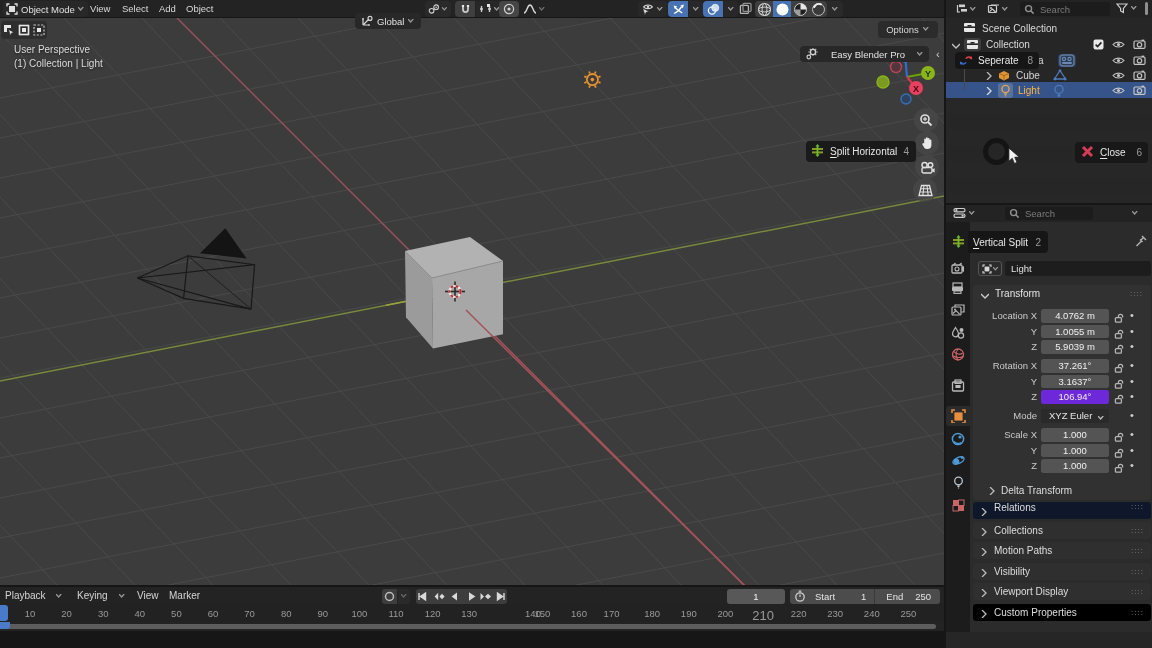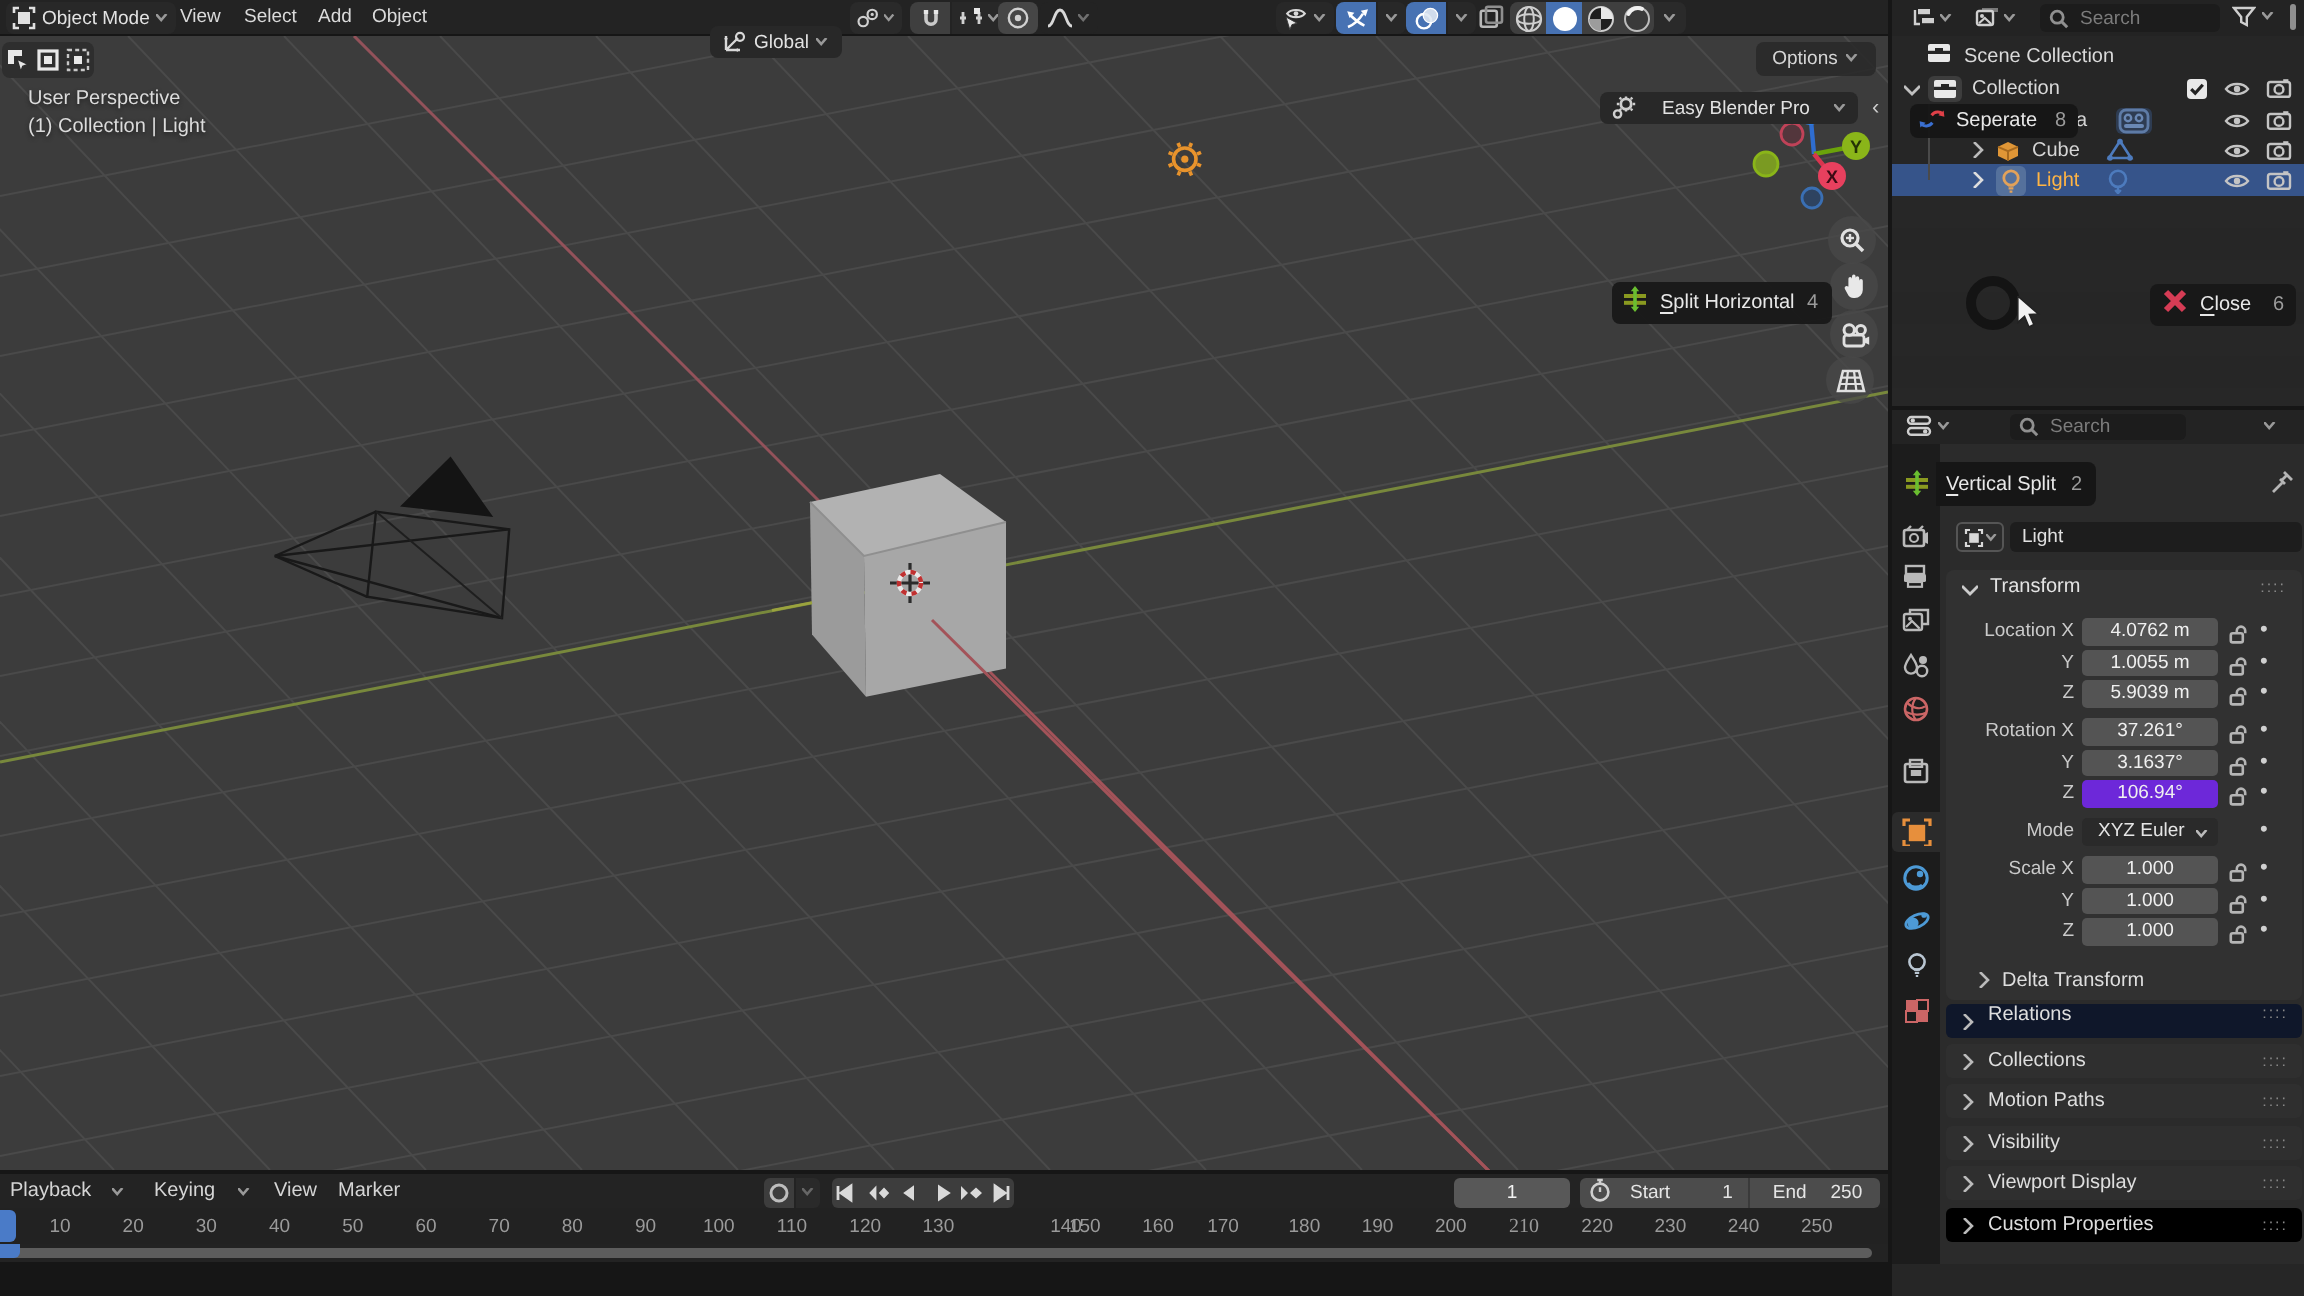--- a/index.html
+++ b/index.html
@@ -892,21 +892,21 @@
 <span class="abs" style="left:384.0px;top:4px;width:24px;text-align:center;color:#9a9a9a;font-size:9.5px;">110</span>
 <span class="abs" style="left:420.6px;top:4px;width:24px;text-align:center;color:#9a9a9a;font-size:9.5px;">120</span>
 <span class="abs" style="left:457.20000000000005px;top:4px;width:24px;text-align:center;color:#9a9a9a;font-size:9.5px;">130</span>
 <span class="abs" style="left:521px;top:4px;width:24px;text-align:center;color:#9a9a9a;font-size:9.5px;">140</span>
 <span class="abs" style="left:530.4px;top:4px;width:24px;text-align:center;color:#9a9a9a;font-size:9.5px;">150</span>
 <span class="abs" style="left:567.0px;top:4px;width:24px;text-align:center;color:#9a9a9a;font-size:9.5px;">160</span>
 <span class="abs" style="left:603.6px;top:4px;width:24px;color:#9a9a9a;font-size:9.5px;">170</span>
 <span class="abs" style="left:640.2px;top:4px;width:24px;text-align:center;color:#9a9a9a;font-size:9.5px;">180</span>
 <span class="abs" style="left:676.8000000000001px;top:4px;width:24px;text-align:center;color:#9a9a9a;font-size:9.5px;">190</span>
 <span class="abs" style="left:713.4px;top:4px;width:24px;text-align:center;color:#9a9a9a;font-size:9.5px;">200</span>
-<span class="abs" style="left:750.0px;top:4px;width:24px;text-align:center;color:#9a9a9a;font-size:10px;font-family:Liberation Serif, serif;">210</span>
+<span class="abs" style="left:750.0px;top:4px;width:24px;text-align:right;color:#9a9a9a;font-size:13px;">210</span>
 <span class="abs" style="left:786.6px;top:4px;width:24px;text-align:center;color:#9a9a9a;font-size:9.5px;">220</span>
 <span class="abs" style="left:823.2px;top:4px;width:24px;text-align:center;color:#9a9a9a;font-size:9.5px;">230</span>
 <span class="abs" style="left:859.8000000000001px;top:4px;width:24px;text-align:center;color:#9a9a9a;font-size:9.5px;">240</span>
 <span class="abs" style="left:896.4000000000001px;top:4px;width:24px;text-align:center;color:#9a9a9a;font-size:9.5px;">250</span>
 <span class="abs" style="left:-4px;top:1px;width:12px;height:16px;background:#4a7bc8;border-radius:3px;"></span>
 </div>
 <div class="abs" style="left:0;top:622px;width:944px;height:9px;background:#232323;">
 <span class="abs" style="left:3px;top:2px;width:933px;height:5px;background:#5d5d5d;border-radius:2.5px;"></span>
 <span class="abs" style="left:0px;top:0px;width:10px;height:7px;background:#4a7bc8;border-radius:0 0 3px 0;"></span>
 </div>

